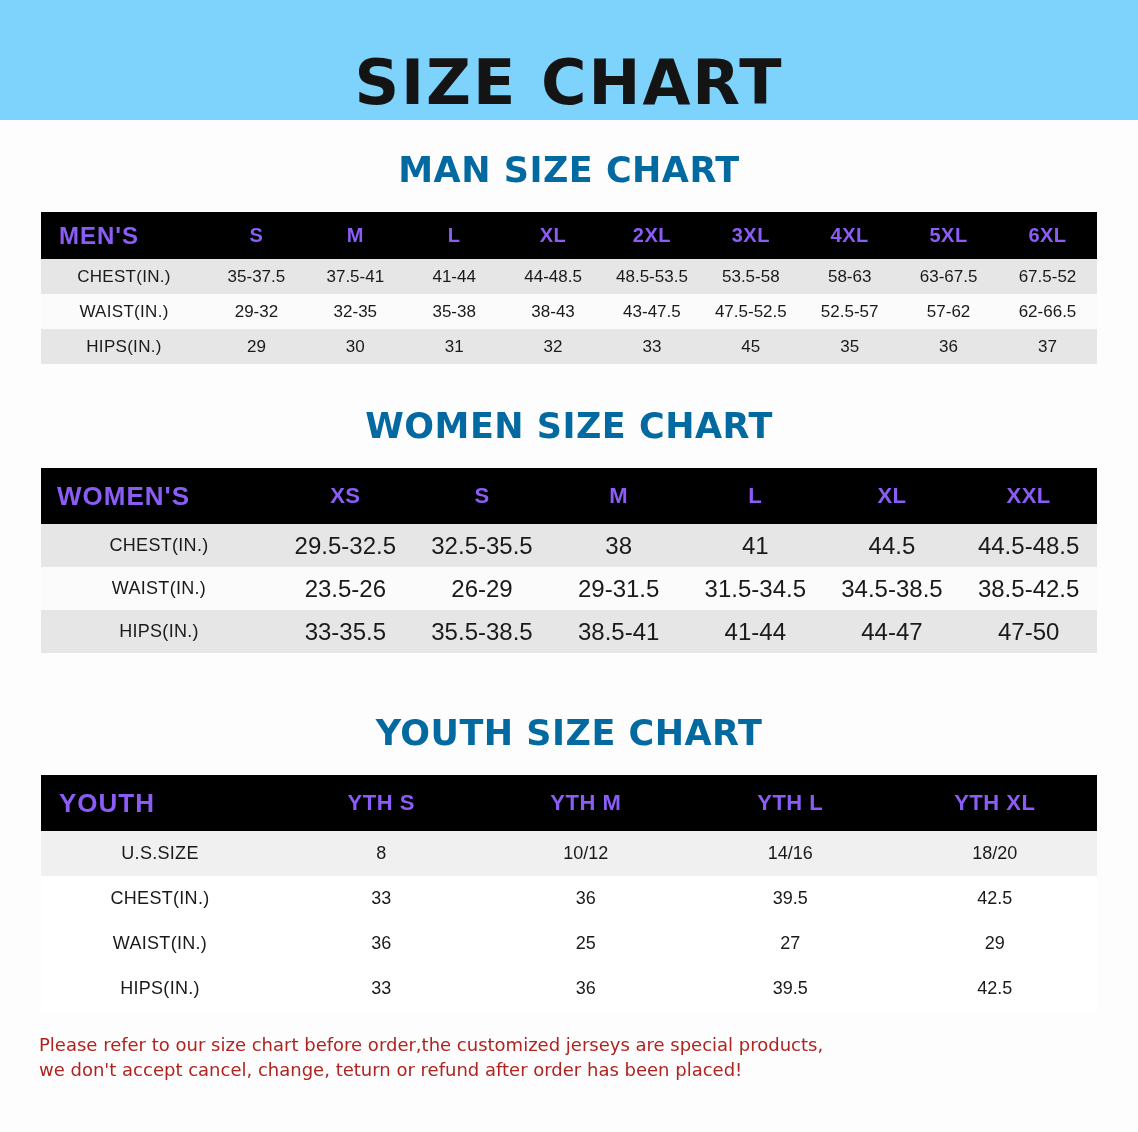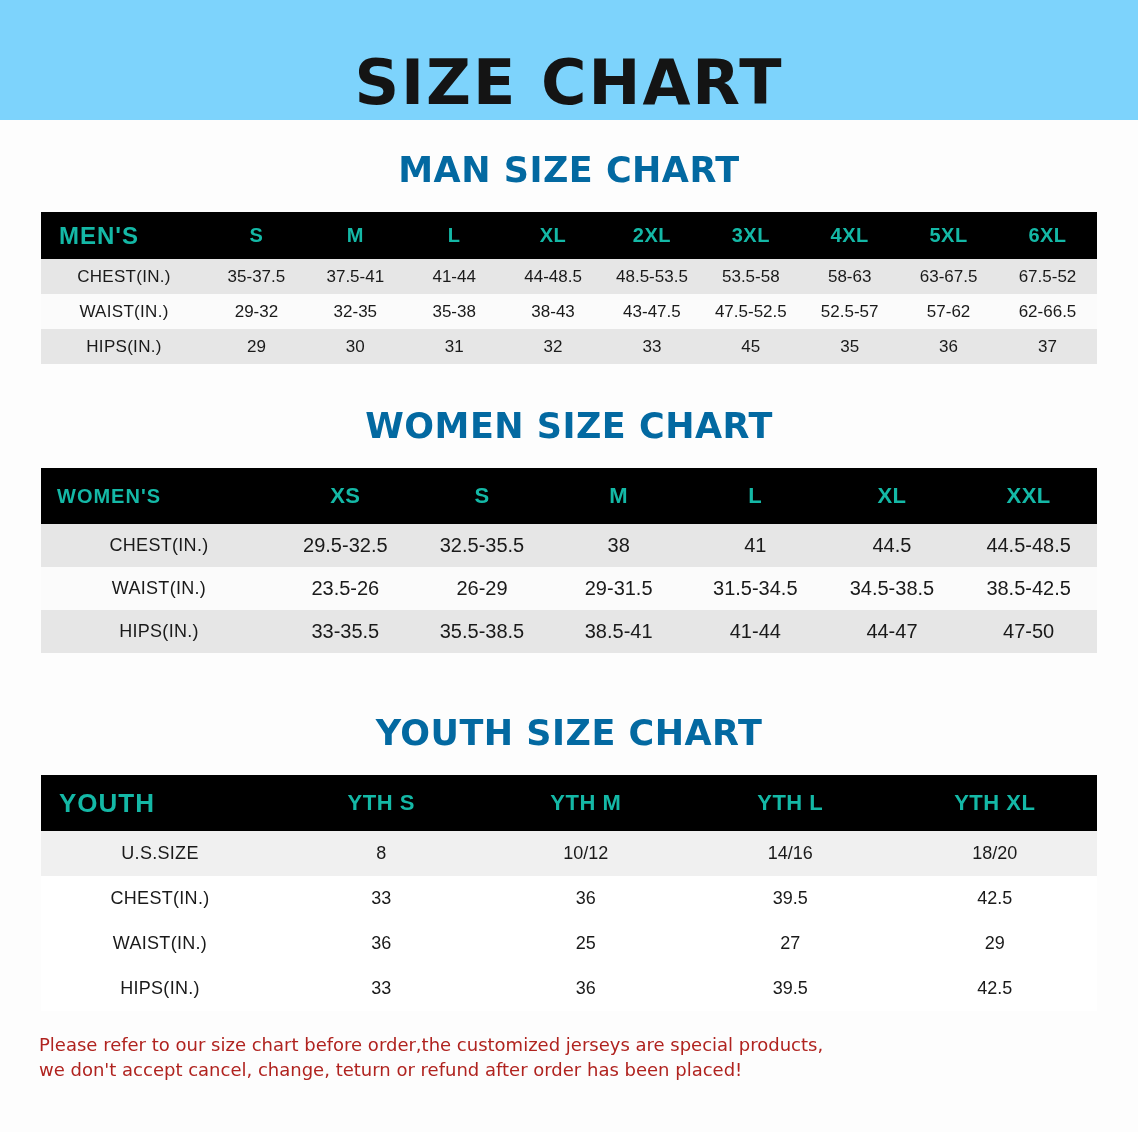--- a/index.html
+++ b/index.html
@@ -62,21 +62,21 @@
     margin: 0 auto;
   }
   .chart-table td, .chart-table th {
     padding: 0;
     text-align: center;
     vertical-align: middle;
     font-family: "Liberation Sans", sans-serif;
   }
   .hdr-row td {
     background: #000000;
-    color: #14b8a6;
+    color: #8b5cf6;
     height: 47px;
     font-size: 20px;
     font-weight: bold;
     letter-spacing: 0.5px;
   }
   .hdr-row td.rowlabel {
     text-align: left;
     padding-left: 18px;
     font-size: 24px;
     font-weight: bold;
@@ -96,22 +96,22 @@
   .stripe-b td { background: #fbfbfb; }
 
   
   #men-table { width: 1056px; }
   #men-table .rowlabel { width: 148px; }
 
   
   #women-table { width: 1056px; }
   #women-table .rowlabel { width: 220px; }
   #women-table .hdr-row td { height: 56px; font-size: 22px; }
-  #women-table .hdr-row td.rowlabel { font-size: 20px; padding-left: 16px; }
-  #women-table .body-row td { height: 43px; font-size: 20px; }
+  #women-table .hdr-row td.rowlabel { font-size: 26px; padding-left: 16px; }
+  #women-table .body-row td { height: 43px; font-size: 24px; }
   #women-table .body-row td.rowlabel { font-size: 18px; }
 
   
   #youth-table { width: 1056px; }
   #youth-table .rowlabel { width: 220px; }
   #youth-table .hdr-row td { height: 56px; font-size: 22px; }
   #youth-table .hdr-row td.rowlabel { font-size: 26px; }
   #youth-table .body-row td { height: 45px; font-size: 18px; }
   #youth-table .body-row td.rowlabel { font-size: 18px; }
   #youth-table .body-row td { background: #ffffff; }

